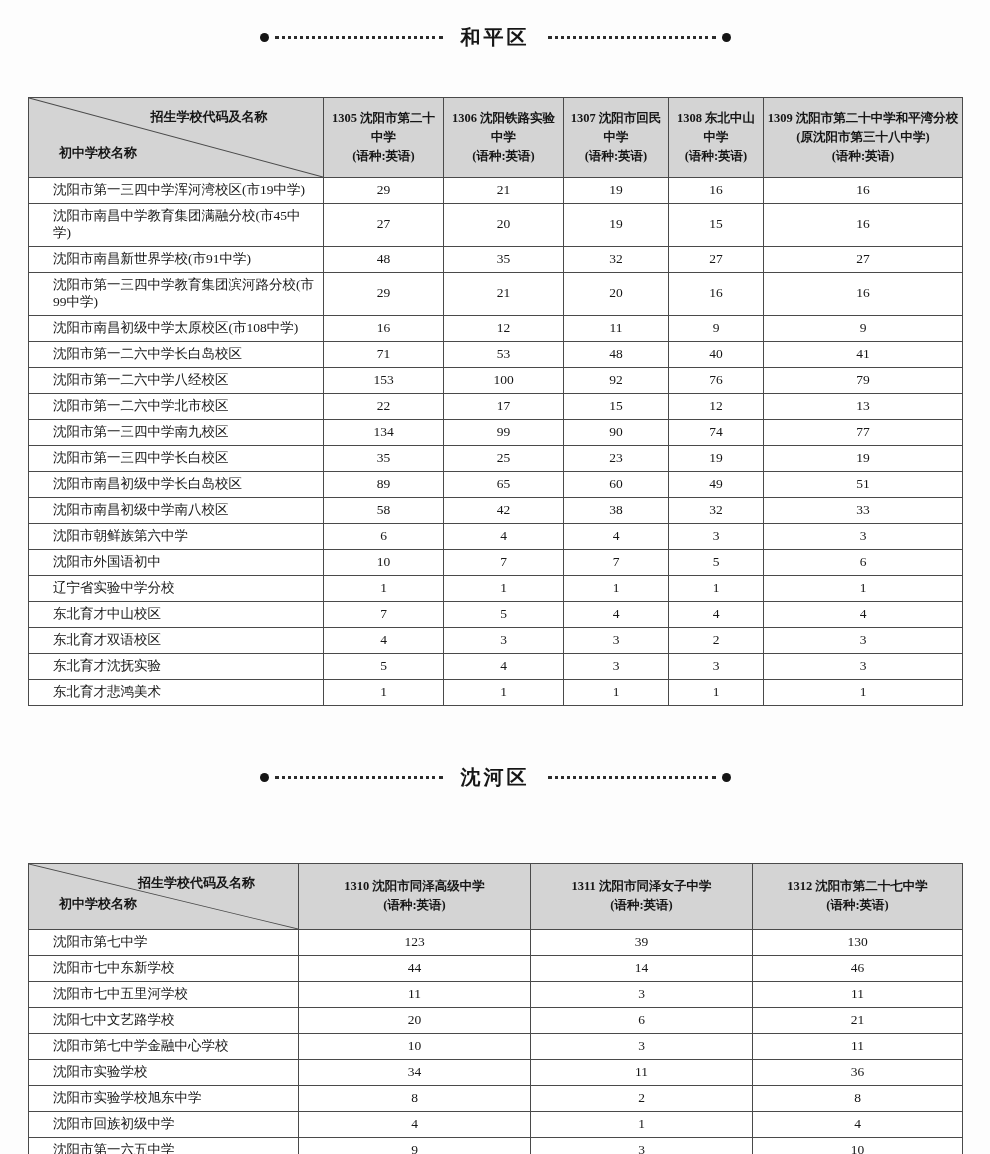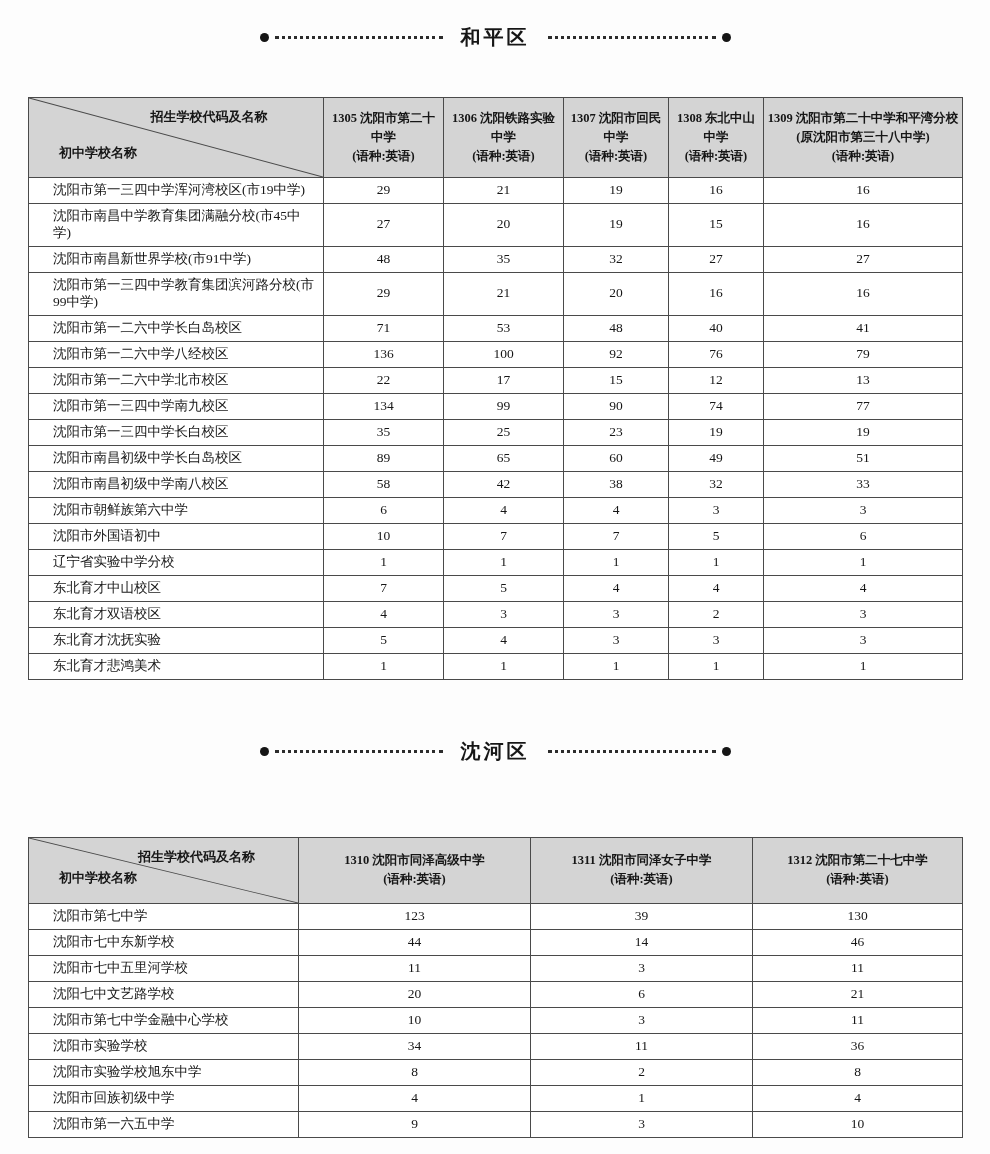--- a/index.html
+++ b/index.html
@@ -120,30 +120,38 @@
           </tr>
           <tr>
             <td class="name">沈阳市第一三四中学教育集团滨河路分校(市99中学)</td>
             <td class="val">29</td>
             <td class="val">21</td>
             <td class="val">20</td>
             <td class="val">16</td>
             <td class="val">16</td>
           </tr>
           <tr>
+            <td class="name">沈阳市南昌初级中学太原校区(市108中学)</td>
+            <td class="val">16</td>
+            <td class="val">12</td>
+            <td class="val">11</td>
+            <td class="val">9</td>
+            <td class="val">9</td>
+          </tr>
+          <tr>
             <td class="name">沈阳市第一二六中学长白岛校区</td>
             <td class="val">71</td>
             <td class="val">53</td>
             <td class="val">48</td>
             <td class="val">40</td>
             <td class="val">41</td>
           </tr>
           <tr>
             <td class="name">沈阳市第一二六中学八经校区</td>
-            <td class="val">136</td>
+            <td class="val">153</td>
             <td class="val">100</td>
             <td class="val">92</td>
             <td class="val">76</td>
             <td class="val">79</td>
           </tr>
           <tr>
             <td class="name">沈阳市第一二六中学北市校区</td>
             <td class="val">22</td>
             <td class="val">17</td>
             <td class="val">15</td>

